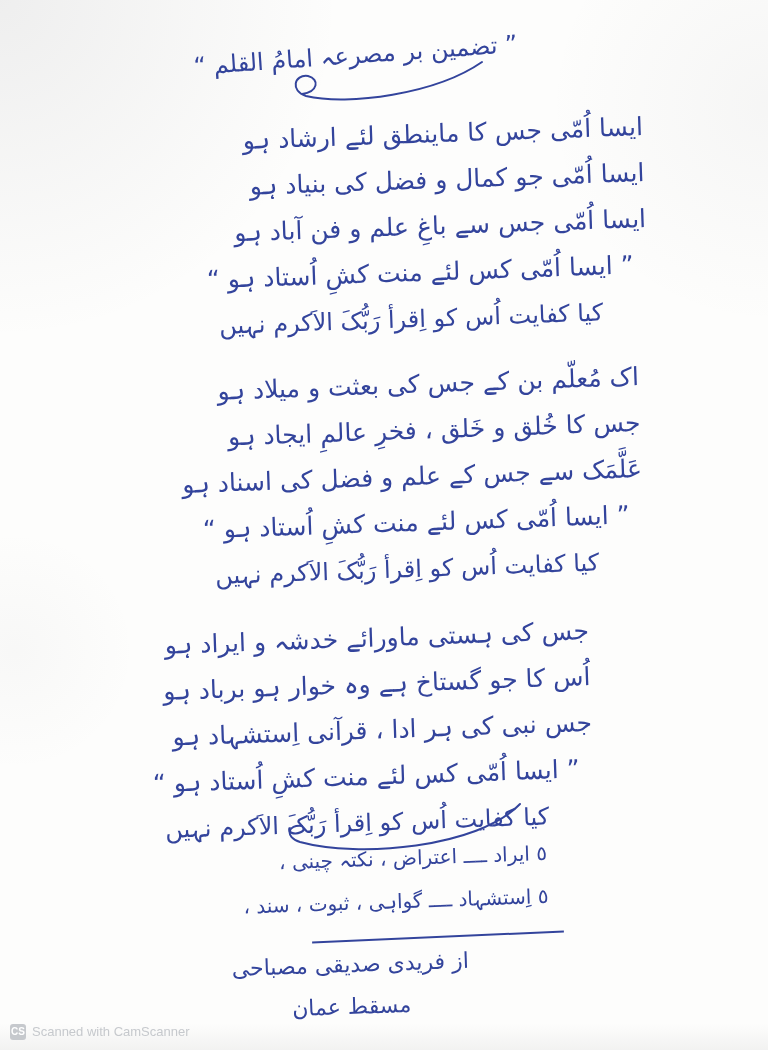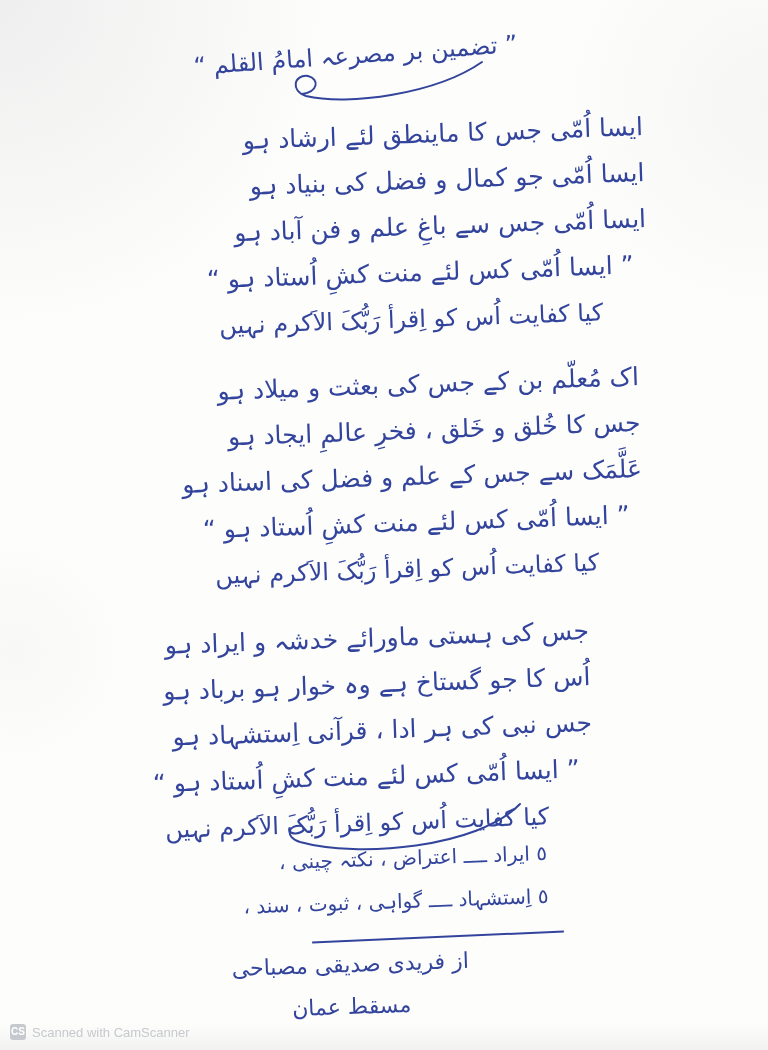--- a/index.html
+++ b/index.html
@@ -50,21 +50,21 @@
     transform:rotate(-2.5deg);
   }
   .sig{
     top:944px; left:226px; width:250px;
     text-align:center; white-space:nowrap;
     font-size:22px; line-height:42px;
     transform:rotate(-2deg);
   }
   .watermark{
     top:1024px; left:10px;
-    display:flex; align-items:center; gap:6px;
+    display:flex; gap:6px;
     font-family:"Liberation Sans", sans-serif;
   }
   .wm-badge{
     width:16px;height:16px;border-radius:3px;
     background:#c6c9cd;color:#ffffff;
     font-size:10px;font-weight:bold;line-height:16px;text-align:center;
   }
   .wm-text{ color:#c6c9cd; font-size:13px; }
   svg{ display:block; }
 </style>

